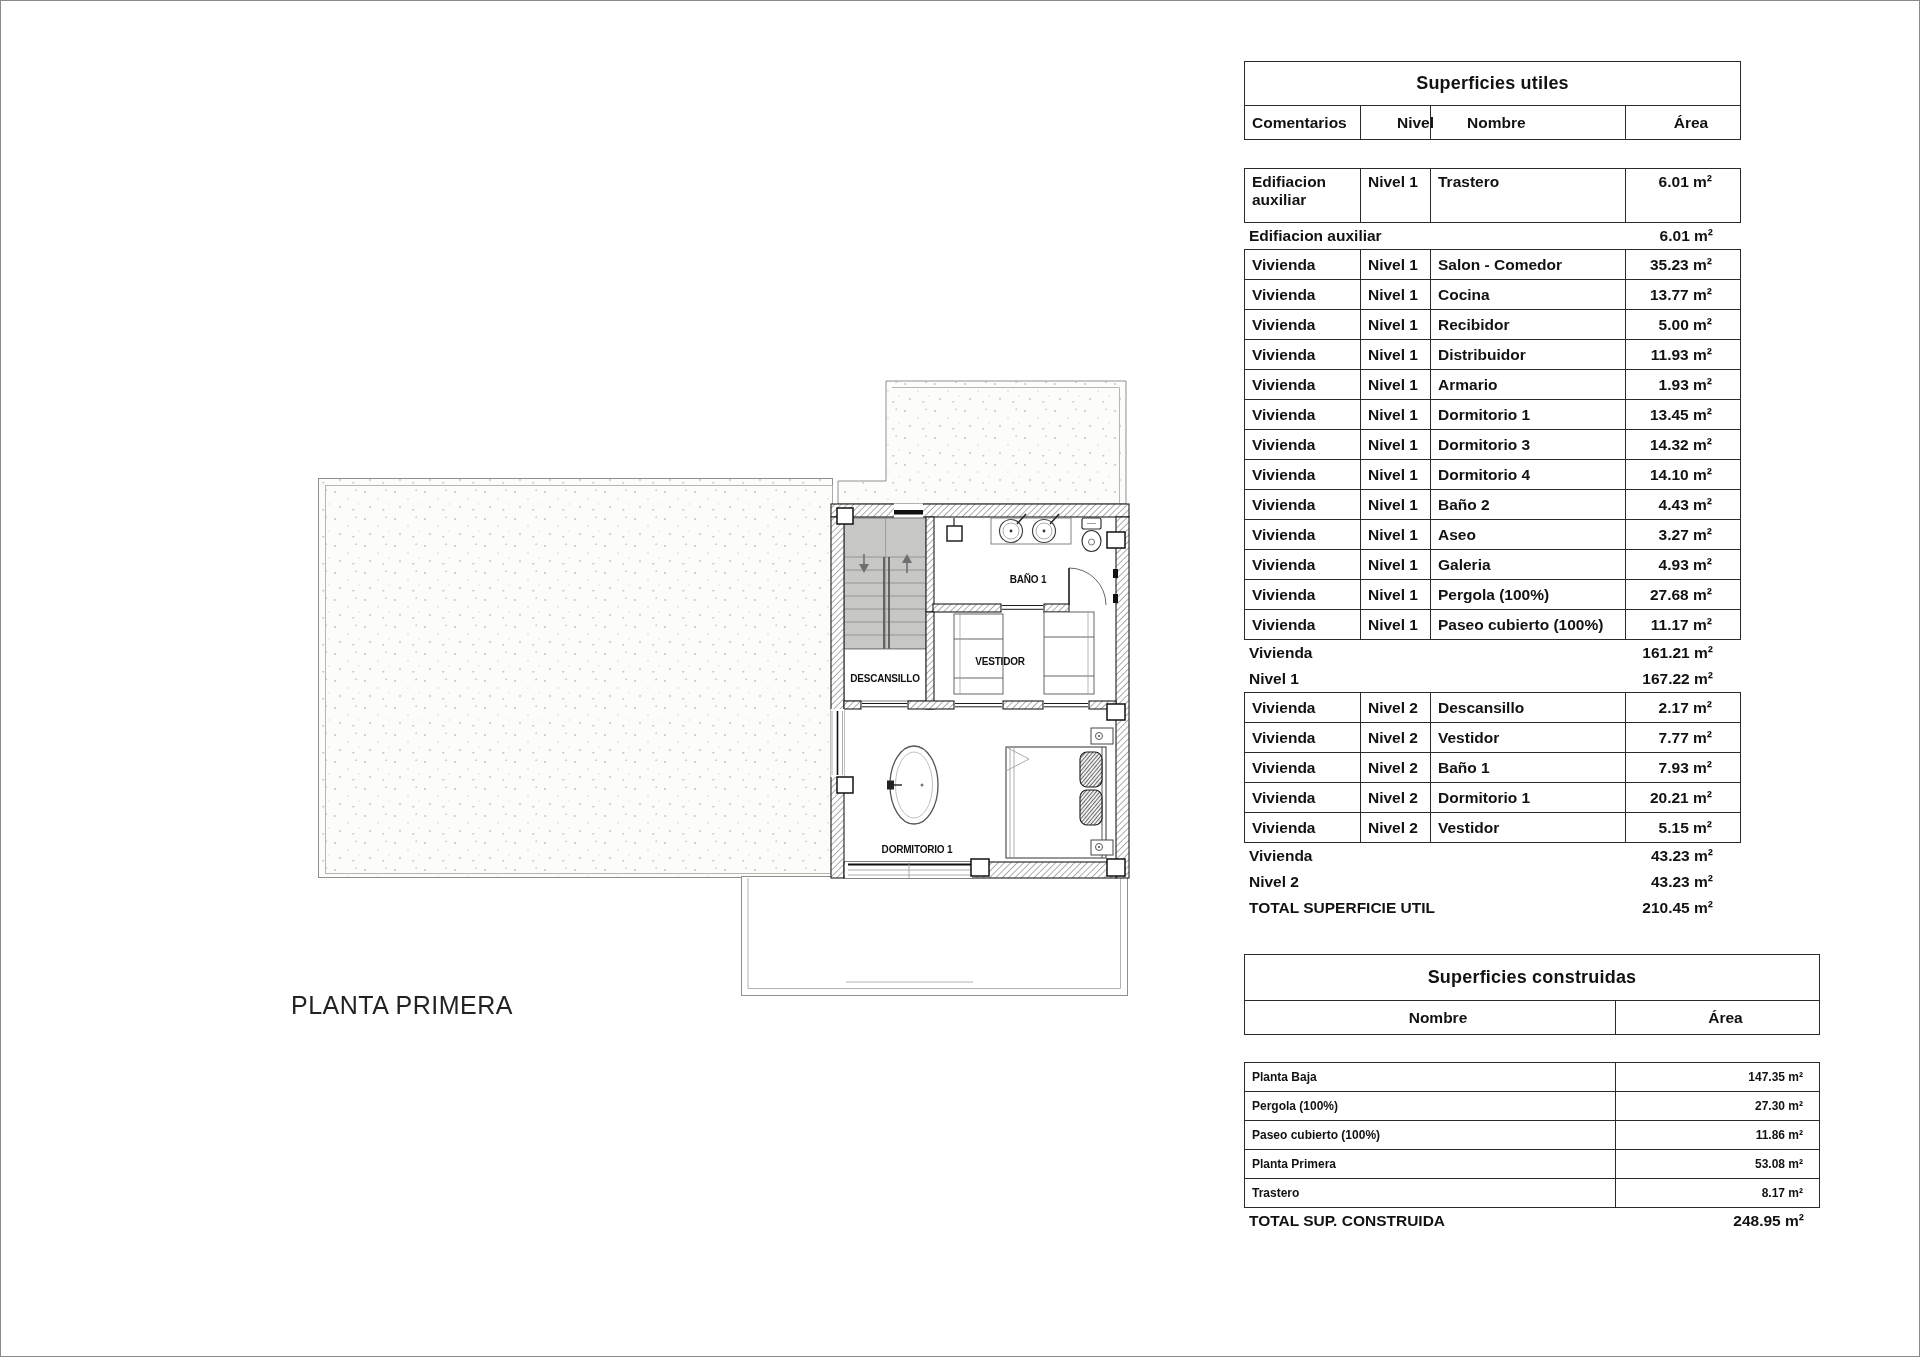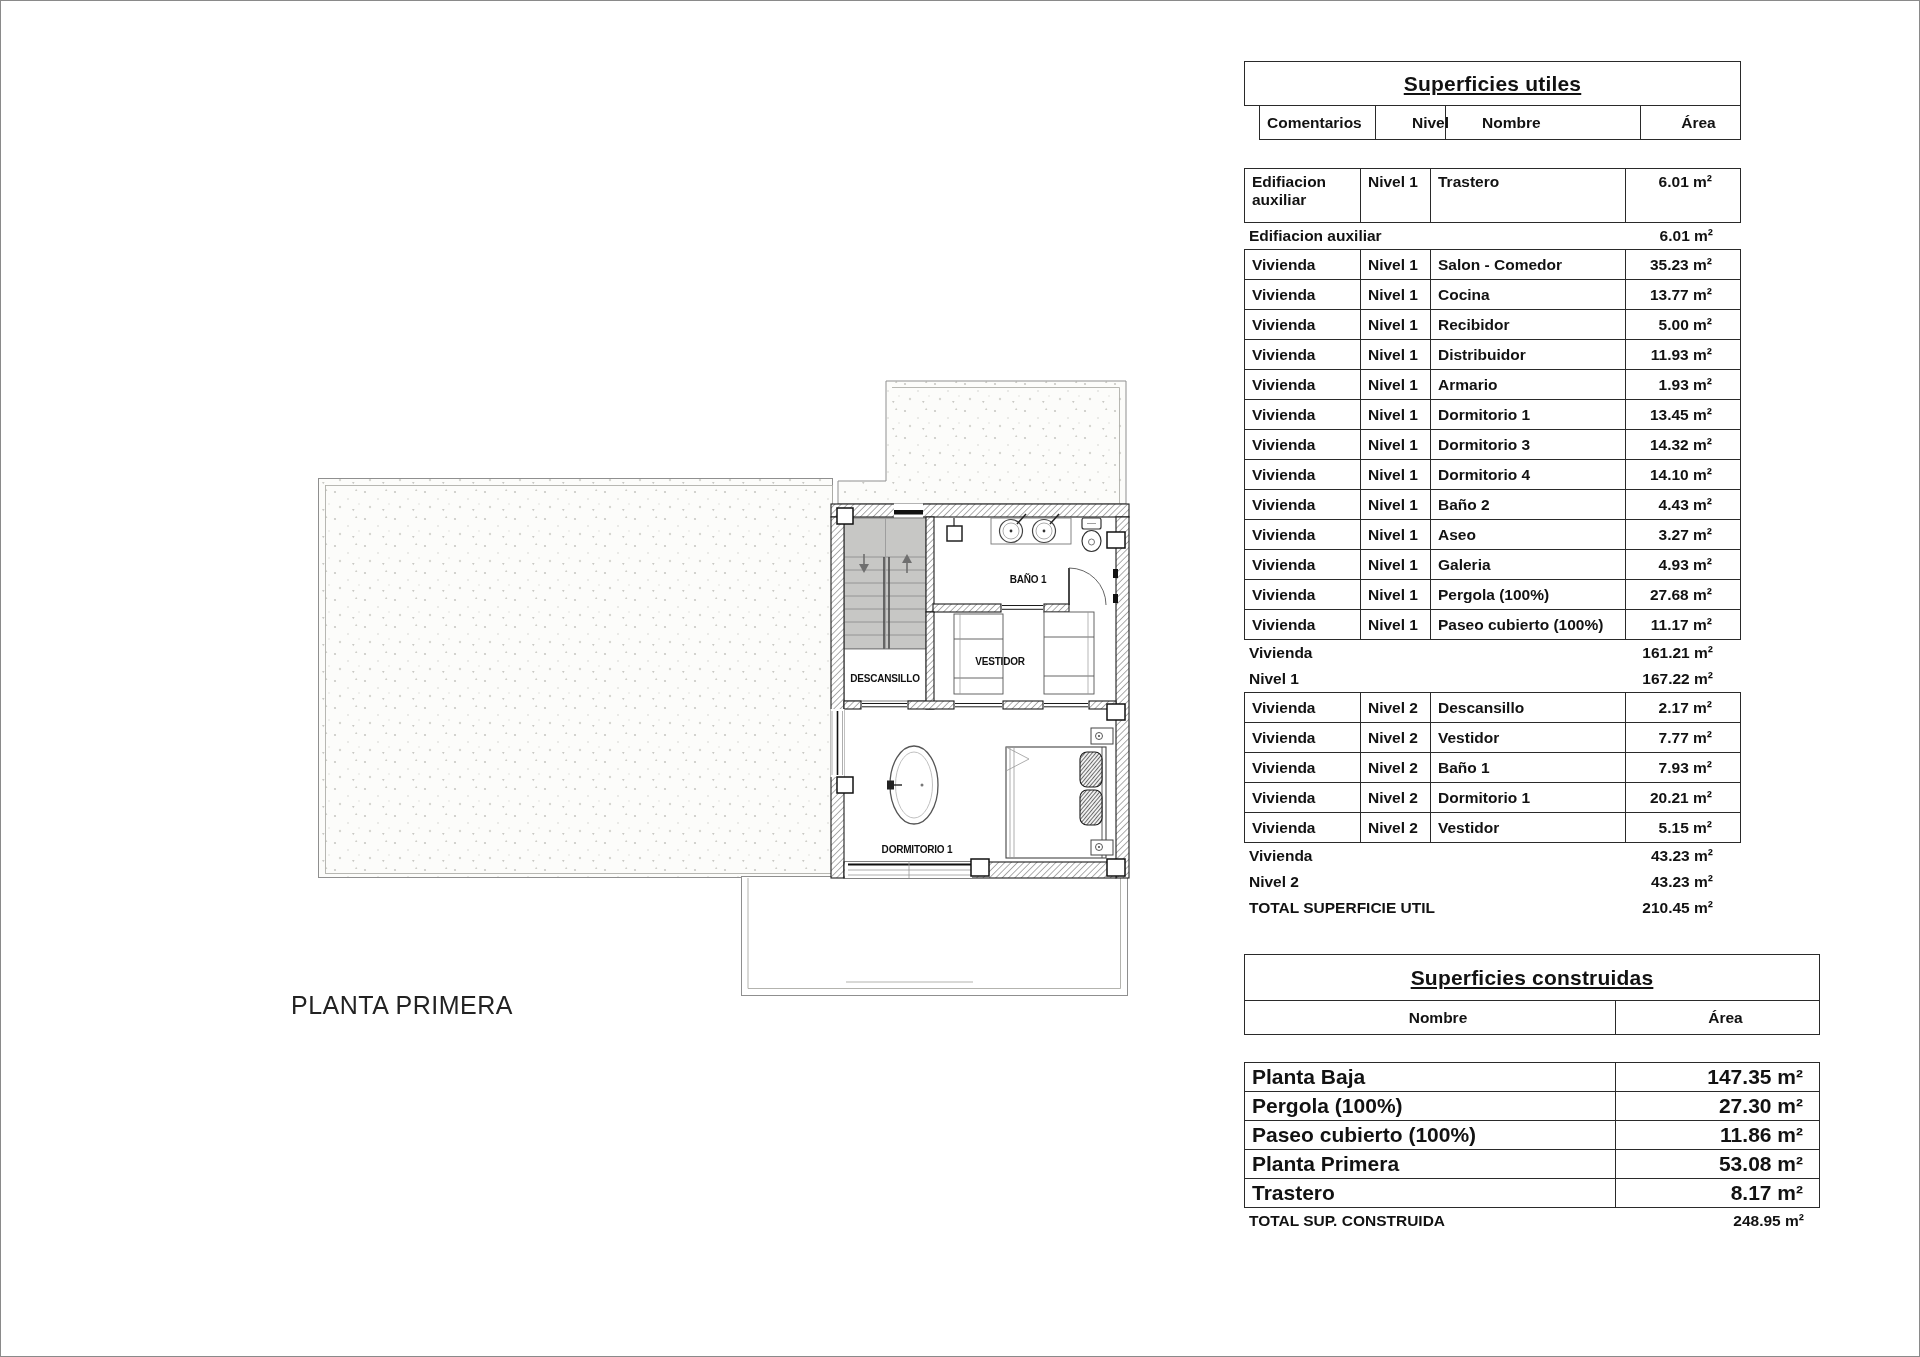--- a/index.html
+++ b/index.html
@@ -7,36 +7,36 @@
           border:1px solid #8a8a8a;box-sizing:border-box;overflow:hidden;
           font-family:"Liberation Sans",sans-serif;}
   
   #plan-caption{position:absolute;left:290px;top:990px;font-size:25px;color:#222;
                 letter-spacing:0.5px;font-weight:400;}
   
   .tbl{position:absolute;color:#121212;font-weight:bold;}
   #t1{left:1243px;top:60px;width:497px;}
   #t2{left:1243px;top:953px;width:576px;}
   .ttl{border:1.4px solid #2a2a2a;height:43px;display:flex;align-items:center;
-       justify-content:center;font-size:21px;letter-spacing:0.2px;text-decoration:underline;}
+       justify-content:center;font-size:18px;letter-spacing:0.2px;}
   #t2 .ttl{height:45px;}
   .hdr1{border:1.4px solid #2a2a2a;border-top:none;height:33px;display:grid;
-        grid-template-columns:115px 70px 195px 1fr;font-size:15.5px;margin-left:15px;}
+        grid-template-columns:115px 70px 195px 1fr;font-size:15.5px;}
   .hdr2{border:1.4px solid #2a2a2a;border-top:none;height:33px;display:grid;
         grid-template-columns:370px 1fr;font-size:15.5px;}
   .hdr1 span,.hdr2 span{display:flex;align-items:center;padding-left:7px;}
   .hdr1 span+span,.hdr2 span+span{border-left:1.2px solid #2a2a2a;padding-left:36px;}
   .hdr1 .hc,.hdr2 .hc{justify-content:center;padding-left:16px;}
   .grp{border:1.4px solid #2a2a2a;}
   .grp.mt1{margin-top:28px;}
   .grp.mt2{margin-top:27px;}
   .row1{display:grid;grid-template-columns:115px 70px 195px 1fr;height:29px;
         border-top:1.2px solid #2a2a2a;font-size:15.5px;}
   .row2{display:grid;grid-template-columns:370px 1fr;height:28px;
-        border-top:1.2px solid #2a2a2a;font-size:21px;}
+        border-top:1.2px solid #2a2a2a;font-size:12px;}
   .grp .row1:first-child,.grp .row2:first-child{border-top:none;}
   .row1 span,.row2 span{display:flex;align-items:center;padding-left:7px;overflow:hidden;}
   .row1 span+span,.row2 span+span{border-left:1.2px solid #2a2a2a;}
   .row1 .ar{justify-content:flex-end;padding-right:28px;}
   .row2 .ar{justify-content:flex-end;padding-right:16px;}
   .row1.tall{height:53px;}
   .row1.tall span{align-items:flex-start;padding-top:4px;line-height:1.18;}
   .sub{display:flex;justify-content:space-between;align-items:center;height:26px;
        font-size:15.5px;padding-left:5px;}
   .sub .ar{padding-right:28px;}

